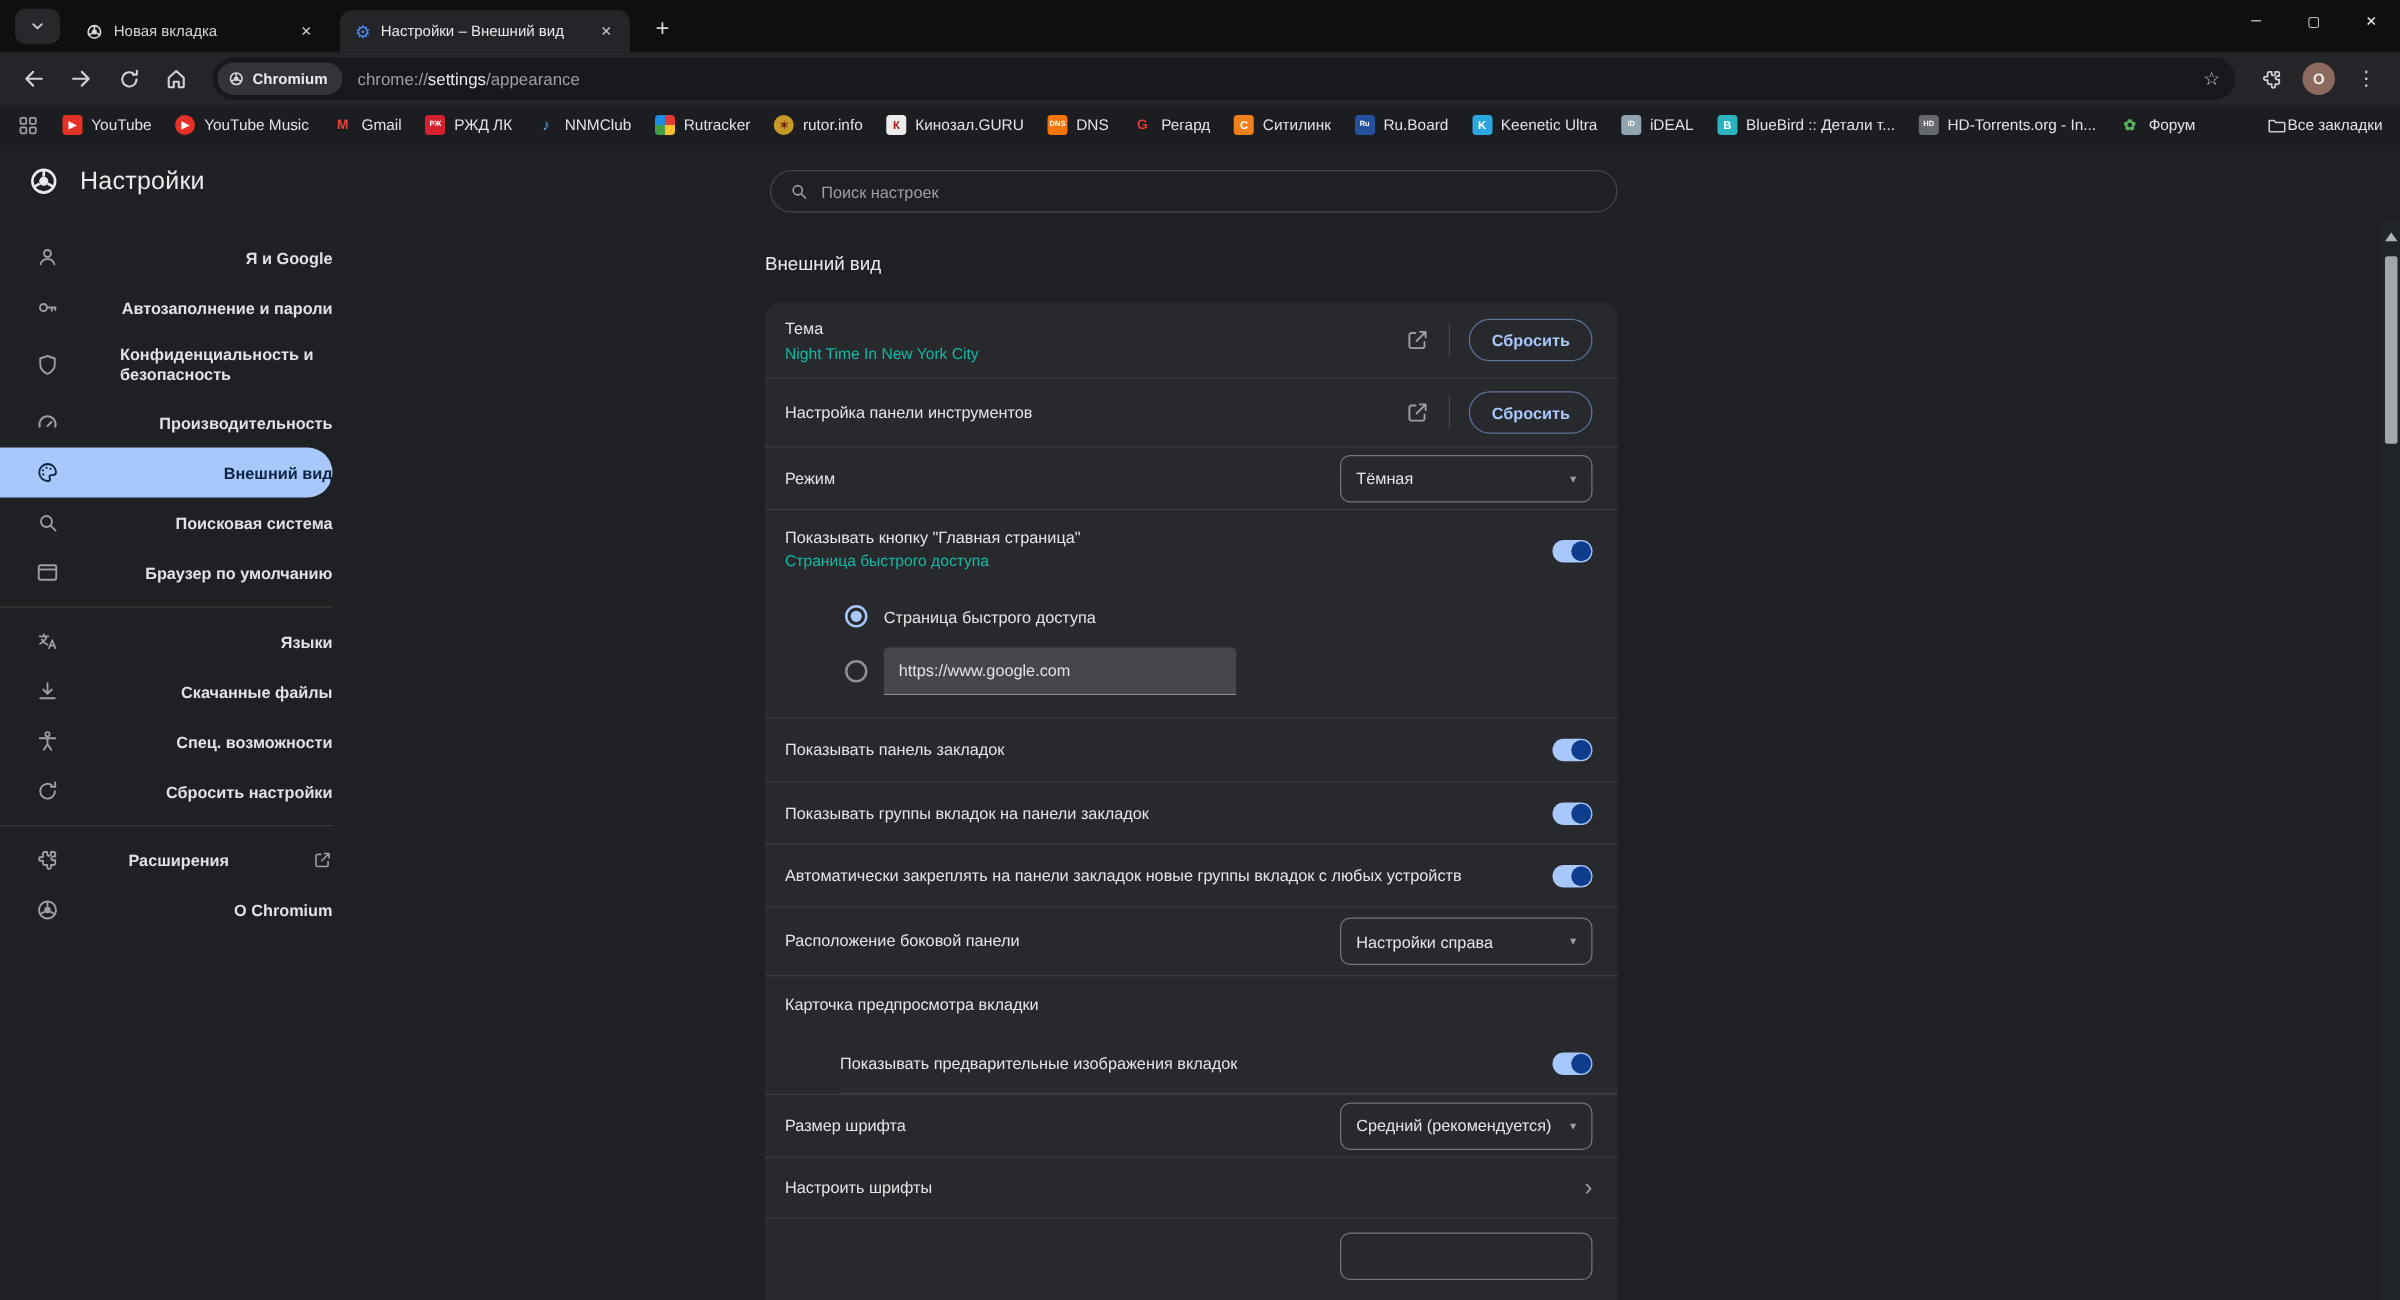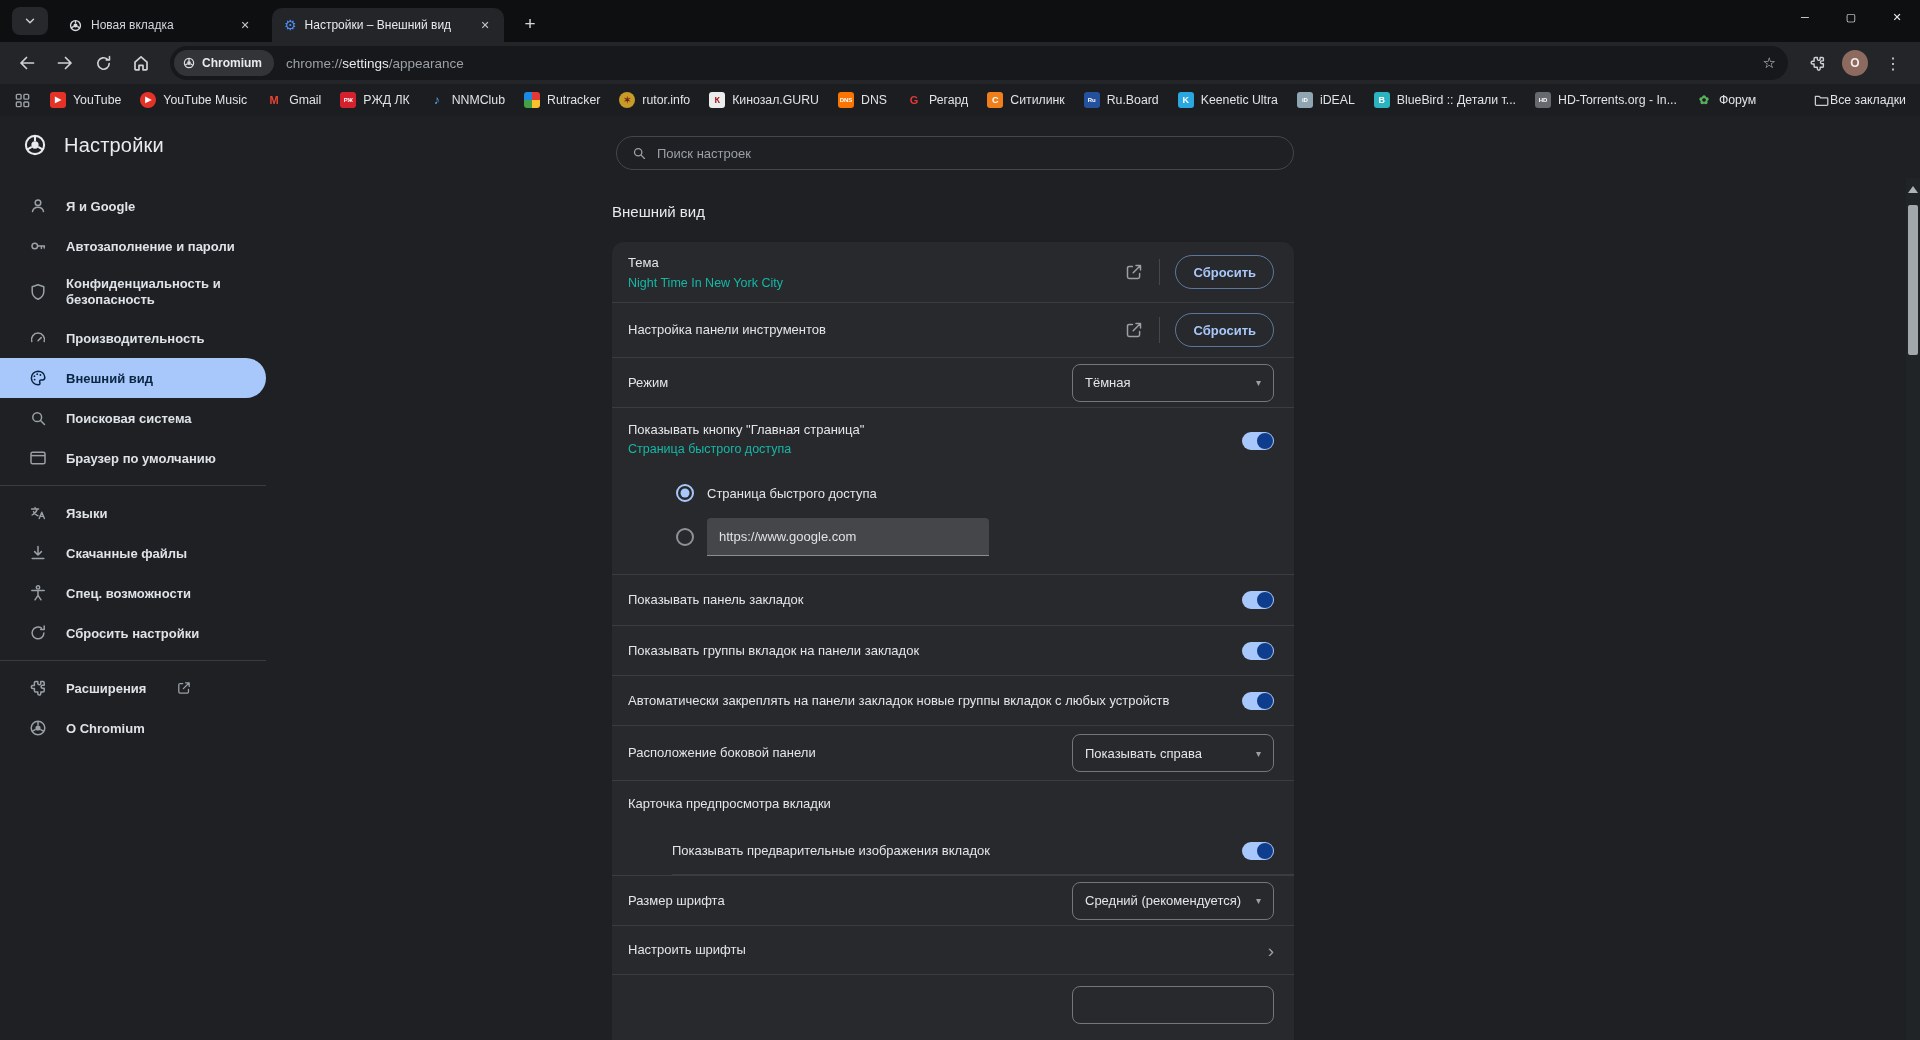--- a/index.html
+++ b/index.html
@@ -56,21 +56,21 @@
 
   
   .page-area { position:absolute; left:0; top:116px; width:1920px; height:924px; background:#1e2023; }
 
   
   .sidebar { position:absolute; left:0; top:0; width:266px; height:100%; }
   .side-head { display:flex; align-items:center; gap:16px; padding:16px 0 0 22px; color:#e8eaed; }
   .side-title { font-size:20px; letter-spacing:.2px; }
   .nav { position:absolute; left:0; top:70px; width:266px; }
   .nav-item { height:40px; display:flex; align-items:center; gap:18px; padding-left:28px;
-    color:#dfe2e7; font-size:13px; font-weight:bold; border-radius:0 24px 24px 0; }
+    color:#dfe2e7; font-size:13px; font-weight:bold; border-radius:0 24px 24px 0;justify-content:space-between; }
   .nav-item .nav-ic { color:#9aa0a6; flex:none; }
   .nav-item.two { height:52px; }
   .nav-item.two .nav-label { line-height:1.25; width:170px; }
   .nav-item.sel { background:#a8c7fa; color:#0a2540; }
   .nav-item.sel .nav-ic { color:#0a2540; }
   .nav-hr { border-top:1px solid rgba(255,255,255,.12); margin:7px 0; }
   .ext-mini { margin-left:12px; color:#9aa0a6; }
 
   
   .col { position:absolute; left:612px; top:0; width:682px; }
@@ -510,21 +510,21 @@
 
       <div class="row" style="height:49px">
         <div class="lbl" style="max-width:590px">Автоматически закреплять на панели закладок новые группы вкладок с любых устройств</div>
         <div class="toggle"></div>
       </div>
       <div class="hr"></div>
 
       <div class="row" style="height:54px">
         <div class="lbl">Расположение боковой панели</div>
         <div class="select">
-          <span>Показывать справа</span>
+          <span>Настройки справа</span>
           <span class="arr">▾</span>
         </div>
       </div>
       <div class="hr"></div>
 
       <div class="row" style="height:46px">
         <div class="lbl">Карточка предпросмотра вкладки</div>
       </div>
       <div class="row" style="height:47px; padding-left:60px">
         <div class="lbl">Показывать предварительные изображения вкладок</div>

